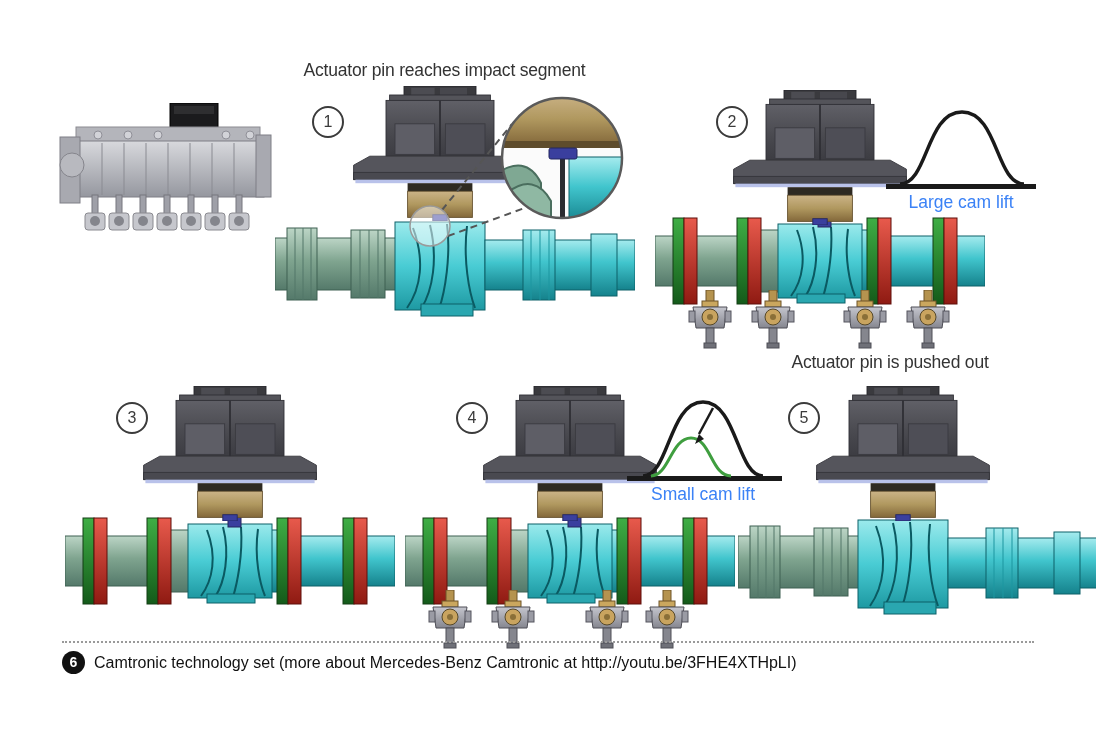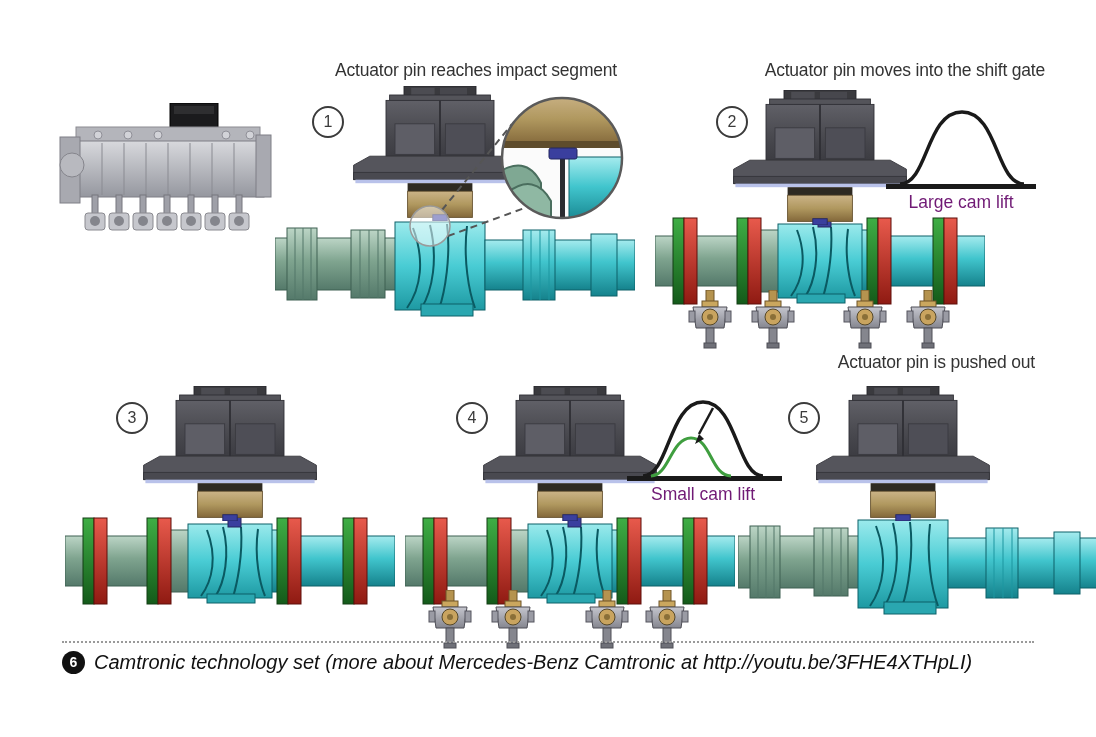--- a/index.html
+++ b/index.html
@@ -1,27 +1,27 @@
 <!DOCTYPE html>
 <html><head>
 <meta charset="utf-8">
 <style>
   html,body{margin:0;padding:0;background:#fff;}
   body{font-family:"Liberation Sans", sans-serif;}
   .canvas{position:relative;width:1096px;height:737px;background:#ffffff;overflow:hidden;}
   .abs{position:absolute;}
-  .panel-title{font-size:17.5px;color:#333;text-align:right;letter-spacing:-0.2px;white-space:nowrap;}
+  .panel-title{font-size:17.5px;color:#333;text-align:center;letter-spacing:-0.2px;white-space:nowrap;}
   .step-badge{width:28px;height:28px;border:2px solid #3b3b3b;border-radius:50%;
     color:#3b3b3b;font-size:16px;line-height:28px;text-align:center;background:#fff;}
-  .chart-label{font-size:17.5px;color:#701a75;text-align:center;white-space:nowrap;}
+  .chart-label{font-size:17.5px;color:#3b82f6;text-align:center;white-space:nowrap;}
   .dotted-sep{border-top:2px dotted #9a9a9a;height:0;}
   .caption{display:flex;align-items:center;gap:9px;}
   .caption-badge{width:23px;height:23px;border-radius:50%;background:#111;color:#fff;
     font-size:14px;font-weight:bold;line-height:23px;text-align:center;flex:0 0 auto;}
-  .caption-text{font-size:20px;color:#111;white-space:nowrap;font-style:italic;}
+  .caption-text{font-size:16px;color:#111;white-space:nowrap;}
   svg{display:block;overflow:visible;}
 </style>
 </head>
 <body>
 
 <div class="canvas">
 
   <svg width="0" height="0" style="position:absolute" aria-hidden="true">
     <defs>
       <linearGradient id="gActBody" x1="0" y1="0" x2="0" y2="1">
@@ -215,21 +215,20 @@
       <rect x="0" y="48" width="130" height="7" fill="#5e4c2c"></rect>
       <rect x="72" y="64" width="58" height="66" fill="url(#gCyan)" stroke="#0d6169"></rect>
       <path d="M-5,84 C18,66 34,70 44,90 L44,130 L-5,130 Z" fill="#7fa893" stroke="#4a6e5e" stroke-width="2"></path>
       <path d="M8,102 C28,84 44,90 54,108 L54,130 L8,130 Z" fill="#8fb8a3" stroke="#4a6e5e" stroke-width="2"></path>
       <rect x="63" y="64" width="5" height="66" fill="#2c2c30"></rect>
       <rect x="52" y="55" width="28" height="11" rx="2" fill="#3a3f9e" stroke="#23265e"></rect>
     </g>
     <circle cx="65" cy="65" r="60" fill="none" stroke="#5a5a5a" stroke-width="2.5"></circle>
   </svg>
 
-  <div class="abs panel-title" style="left:655px;top:60px;width:390px">Actuator pin moves into the shift gate</div>
   <div class="abs step-badge" style="left:716px;top:106px">2</div>
   <svg class="abs" style="left:655px;top:88px" width="390" height="262" viewBox="0 0 390 262">
     <use href="#sym-camshaft-rings" x="0" y="128" width="330" height="90"></use>
     <use href="#sym-actuator" x="75" y="2" width="180" height="135"></use>
     <use href="#sym-valve" x="33" y="202" width="44" height="60"></use>
     <use href="#sym-valve" x="96" y="202" width="44" height="60"></use>
     <use href="#sym-valve" x="188" y="202" width="44" height="60"></use>
     <use href="#sym-valve" x="251" y="202" width="44" height="60"></use>
   </svg>
   <svg class="abs" style="left:884px;top:100px" width="156" height="92" viewBox="0 0 156 92">

